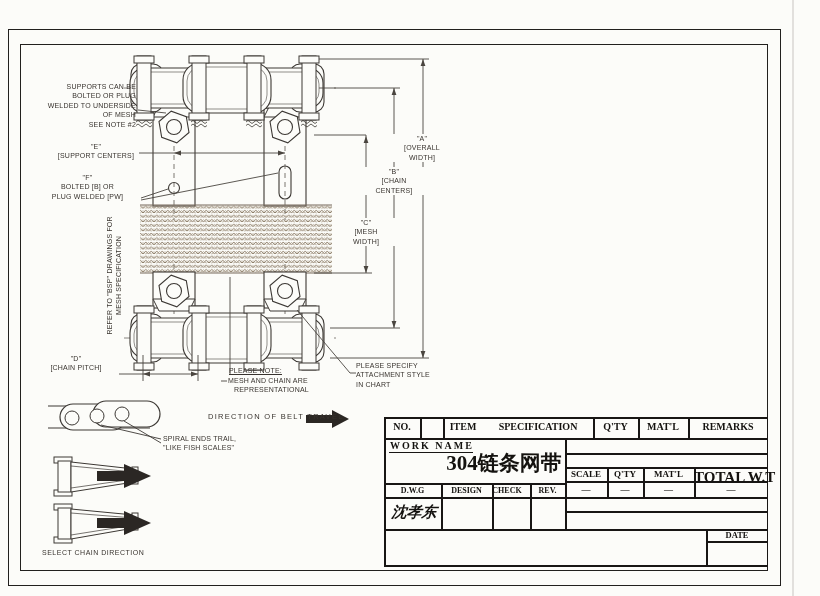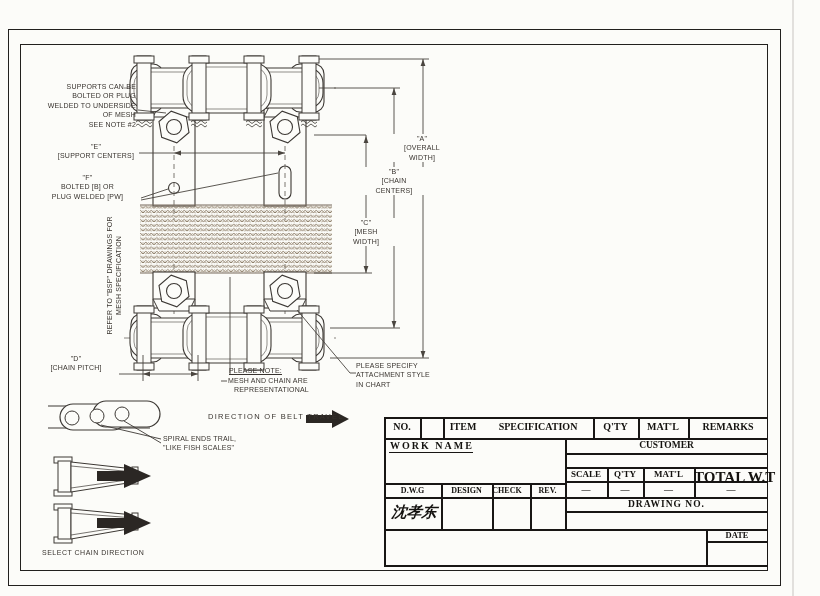--- a/index.html
+++ b/index.html
@@ -274,34 +274,33 @@
 
   <div class="tb" style="left:384px;top:421px;width:36px;font-size:10px;">NO.</div>
   <div class="tb" style="left:445px;top:421px;width:36px;font-size:10px;">ITEM</div>
   <div class="tb" style="left:495px;top:421px;width:86px;font-size:10px;">SPECIFICATION</div>
   <div class="tb" style="left:593px;top:421px;width:45px;font-size:10px;">Q'TY</div>
   <div class="tb" style="left:638px;top:421px;width:50px;font-size:10px;">MAT'L</div>
   <div class="tb" style="left:688px;top:421px;width:80px;font-size:10px;">REMARKS</div>
 
   <div class="tb" style="left:390px;top:440px;font-size:10px;letter-spacing:2px;text-align:left;">WORK NAME</div>
   <div class="hl" style="left:389px;top:452px;width:84px;height:1.2px;"></div>
-  <div class="tb" style="left:565px;top:440px;width:203px;font-size:9.5px;">CUSTOMER</div>
+  <div class="tb" style="left:443px;top:449px;width:122px;font-size:21px;font-weight:600;">304链条网带</div>
 
   <div class="tb" style="left:565px;top:469px;width:42px;font-size:9px;">SCALE</div>
   <div class="tb" style="left:607px;top:469px;width:36px;font-size:9px;">Q'TY</div>
   <div class="tb" style="left:643px;top:469px;width:51px;font-size:9px;">MAT'L</div>
   <div class="tb" style="left:694px;top:469px;width:74px;font-size:15px;">TOTAL W.T</div>
   <div class="tb" style="left:565px;top:484px;width:42px;font-size:9px;">—</div>
   <div class="tb" style="left:607px;top:484px;width:36px;font-size:9px;">—</div>
   <div class="tb" style="left:643px;top:484px;width:51px;font-size:9px;">—</div>
   <div class="tb" style="left:694px;top:484px;width:74px;font-size:9px;">—</div>
 
   <div class="tb" style="left:384px;top:486px;width:57px;font-size:8px;">D.W.G</div>
   <div class="tb" style="left:441px;top:486px;width:51px;font-size:8px;">DESIGN</div>
   <div class="tb" style="left:492px;top:486px;width:30px;font-size:8px;">CHECK</div>
   <div class="tb" style="left:530px;top:486px;width:35px;font-size:8px;">REV.</div>
   <div class="tb" style="left:388px;top:503px;width:52px;font-size:15px;font-style:italic;font-weight:600;transform:skewX(-4deg);">沈孝东</div>
 
-  <div class="tb" style="left:565px;top:499px;width:203px;font-size:9.5px;letter-spacing:1px;">DRAWING NO.</div>
   <div class="tb" style="left:706px;top:530px;width:62px;font-size:8.5px;">DATE</div>
 
 
 </div>
 
 </body></html>

